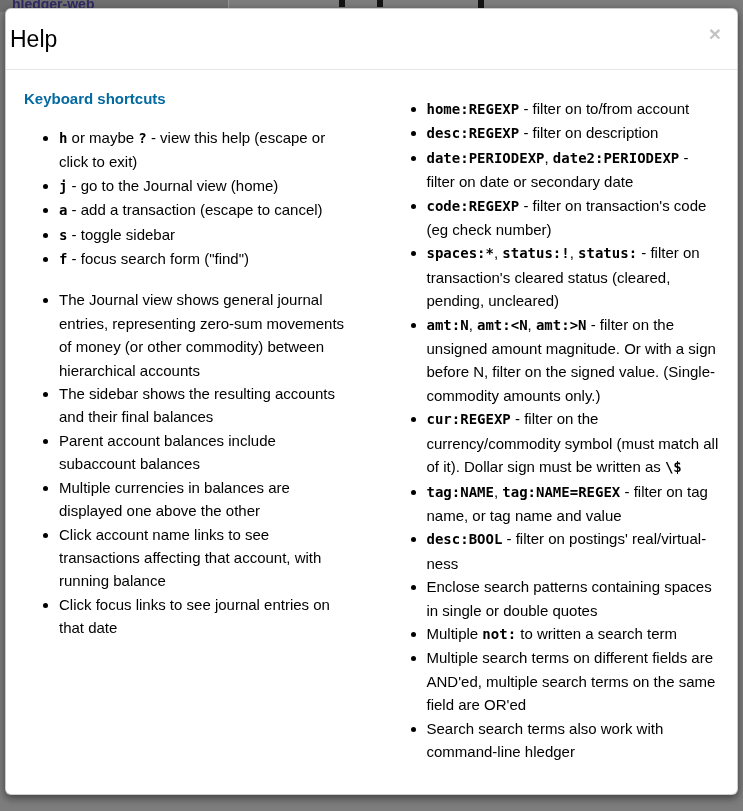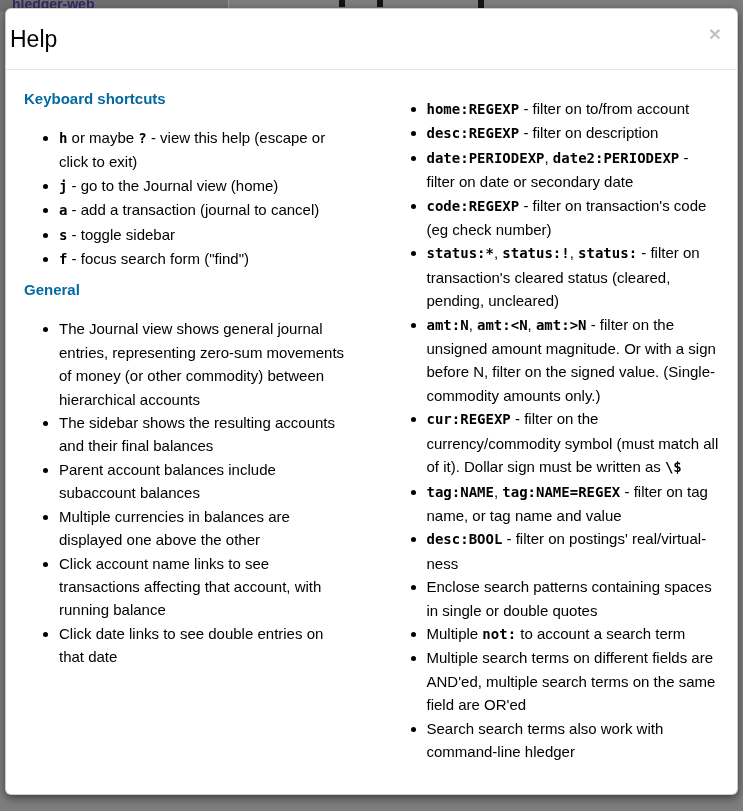--- a/index.html
+++ b/index.html
@@ -75,45 +75,44 @@
   <div class="modal-header">
     <h1 class="modal-title">Help</h1>
     <button class="close-btn">×</button>
   </div>
   <div class="modal-body">
     <div class="col">
         <h3 class="section-heading">Keyboard shortcuts</h3>
         <ul class="help-list">
           <li><code>h</code><span> or maybe </span><code>?</code><span> - view this help (escape or click to exit)</span></li>
           <li><code>j</code><span> - go to the Journal view (home)</span></li>
-          <li><code>a</code><span> - add a transaction (journal to cancel)</span></li>
+          <li><code>a</code><span> - add a transaction (escape to cancel)</span></li>
           <li><code>s</code><span> - toggle sidebar</span></li>
           <li><code>f</code><span> - focus search form ("find")</span></li>
         </ul>
-        <h3 class="section-heading">General</h3>
         <ul class="help-list">
           <li><span>The Journal view shows general journal entries, representing zero-sum movements of money (or other commodity) between hierarchical accounts</span></li>
           <li><span>The sidebar shows the resulting accounts and their final balances</span></li>
           <li><span>Parent account balances include subaccount balances</span></li>
           <li><span>Multiple currencies in balances are displayed one above the other</span></li>
           <li><span>Click account name links to see transactions affecting that account, with running balance</span></li>
-          <li><span>Click date links to see double entries on that date</span></li>
+          <li><span>Click focus links to see journal entries on that date</span></li>
         </ul>
       </div>
     <div class="col">
         <ul class="help-list">
           <li><code>home:REGEXP</code><span> - filter on to/from account</span></li>
           <li><code>desc:REGEXP</code><span> - filter on description</span></li>
           <li><code>date:PERIODEXP</code><span>, </span><code>date2:PERIODEXP</code><span> - filter on date or secondary date</span></li>
           <li><code>code:REGEXP</code><span> - filter on transaction's code (eg check number)</span></li>
-          <li><code>status:*</code><span>, </span><code>status:!</code><span>, </span><code>status:</code><span> - filter on transaction's cleared status (cleared, pending, uncleared)</span></li>
+          <li><code>spaces:*</code><span>, </span><code>status:!</code><span>, </span><code>status:</code><span> - filter on transaction's cleared status (cleared, pending, uncleared)</span></li>
           <li><code>amt:N</code><span>, </span><code>amt:&lt;N</code><span>, </span><code>amt:&gt;N</code><span> - filter on the unsigned amount magnitude. Or with a sign before N, filter on the signed value. (Single-commodity amounts only.)</span></li>
           <li><code>cur:REGEXP</code><span> - filter on the currency/commodity symbol (must match all of it). Dollar sign must be written as </span><code>\$</code></li>
           <li><code>tag:NAME</code><span>, </span><code>tag:NAME=REGEX</code><span> - filter on tag name, or tag name and value</span></li>
           <li><code>desc:BOOL</code><span> - filter on postings' real/virtual-ness</span></li>
           <li><span>Enclose search patterns containing spaces in single or double quotes</span></li>
-          <li><span>Multiple </span><code>not:</code><span> to account a search term</span></li>
+          <li><span>Multiple </span><code>not:</code><span> to written a search term</span></li>
           <li><span>Multiple search terms on different fields are AND'ed, multiple search terms on the same field are OR'ed</span></li>
           <li><span>Search search terms also work with command-line hledger</span></li>
         </ul>
       </div>
   </div>
 </div>
 
 </body></html>

